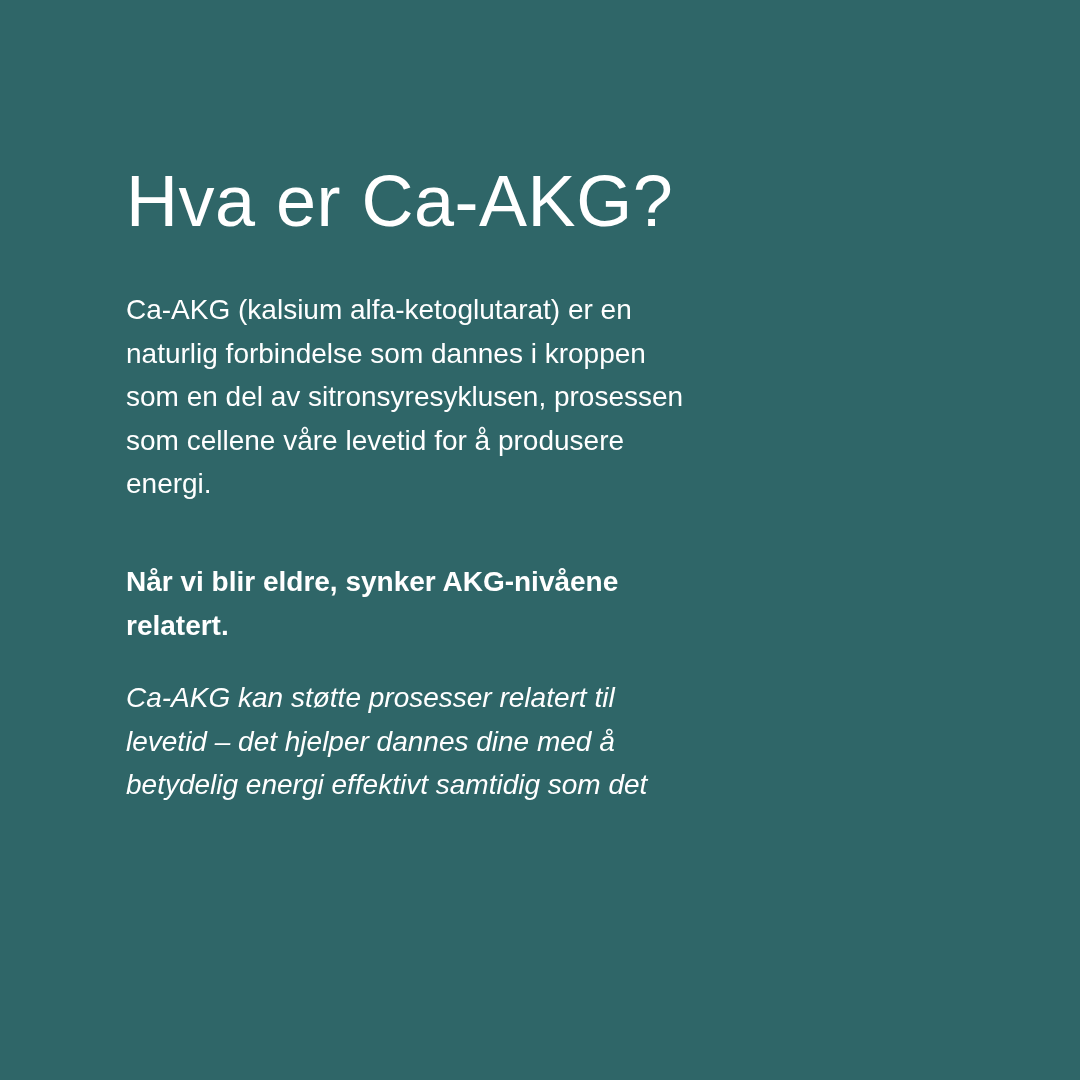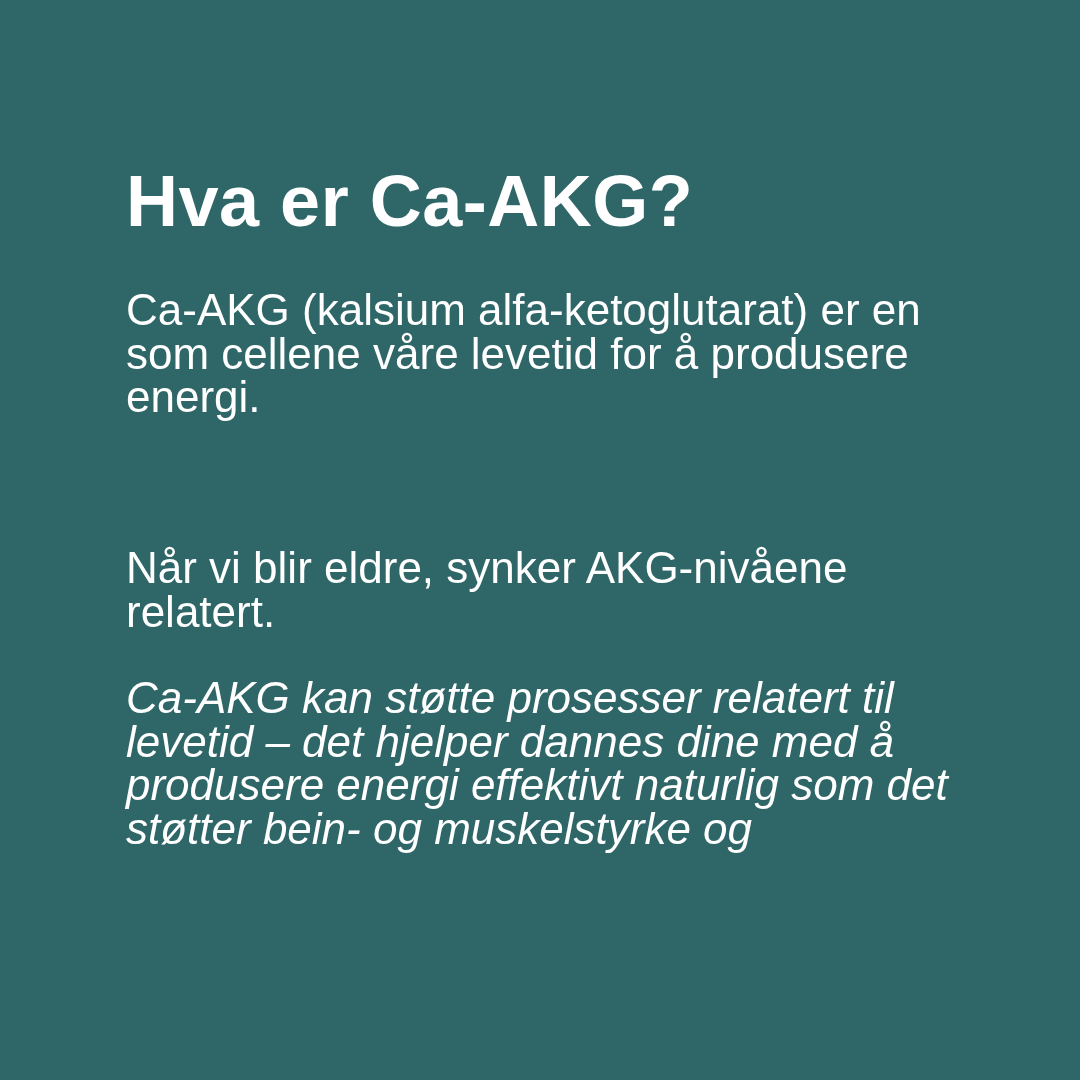--- a/index.html
+++ b/index.html
@@ -6,48 +6,49 @@
     body {
       width: 1080px; height: 1080px;
       background: #2f6668;
       color: #ffffff;
       font-family: "Liberation Sans", sans-serif;
       position: relative;
       overflow: hidden;
     }
     .title {
       position: absolute; left: 126px; top: 158px;
-      font-size: 72px; font-weight: 700; line-height: 86px;
+      font-size: 72px; font-weight: 400; line-height: 86px;
       margin: 0; letter-spacing: 0.5px;
       white-space: nowrap;
     }
     .para {
       position: absolute; left: 126px;
-      font-size: 44px; line-height: 43.5px;
+      font-size: 28px; line-height: 43.5px;
       margin: 0; white-space: nowrap;
     }
     .para span { display: block; }
     .p1 { top: 288px; }
-    .p2 { top: 546px; font-weight: 400; }
+    .p2 { top: 560px; font-weight: 700; }
     .p3 { top: 676px; font-style: italic; }
   </style>
 </head>
 <body>
 
 <h1 class="title">Hva er Ca-AKG?</h1>
 
 <p class="para p1">
   <span>Ca-AKG (kalsium alfa-ketoglutarat) er en</span>
+  <span>naturlig forbindelse som dannes i kroppen</span>
+  <span>som en del av sitronsyresyklusen, prosessen</span>
   <span>som cellene våre levetid for å produsere</span>
   <span>energi.</span>
 </p>
 
 <p class="para p2">
   <span>Når vi blir eldre, synker AKG-nivåene</span>
   <span>relatert.</span>
 </p>
 
 <p class="para p3">
   <span>Ca-AKG kan støtte prosesser relatert til</span>
   <span>levetid – det hjelper dannes dine med å</span>
-  <span>produsere energi effektivt naturlig som det</span>
-  <span>støtter bein- og muskelstyrke og</span>
+  <span>betydelig energi effektivt samtidig som det</span>
 </p>
 
 </body></html>

